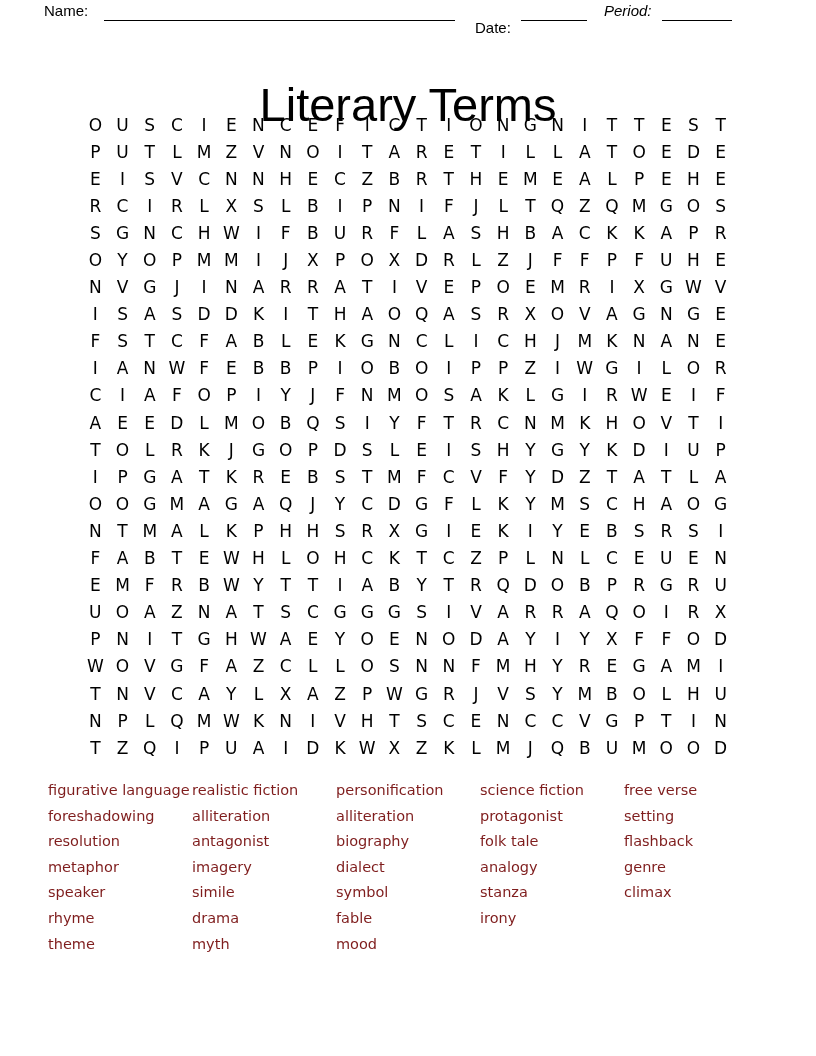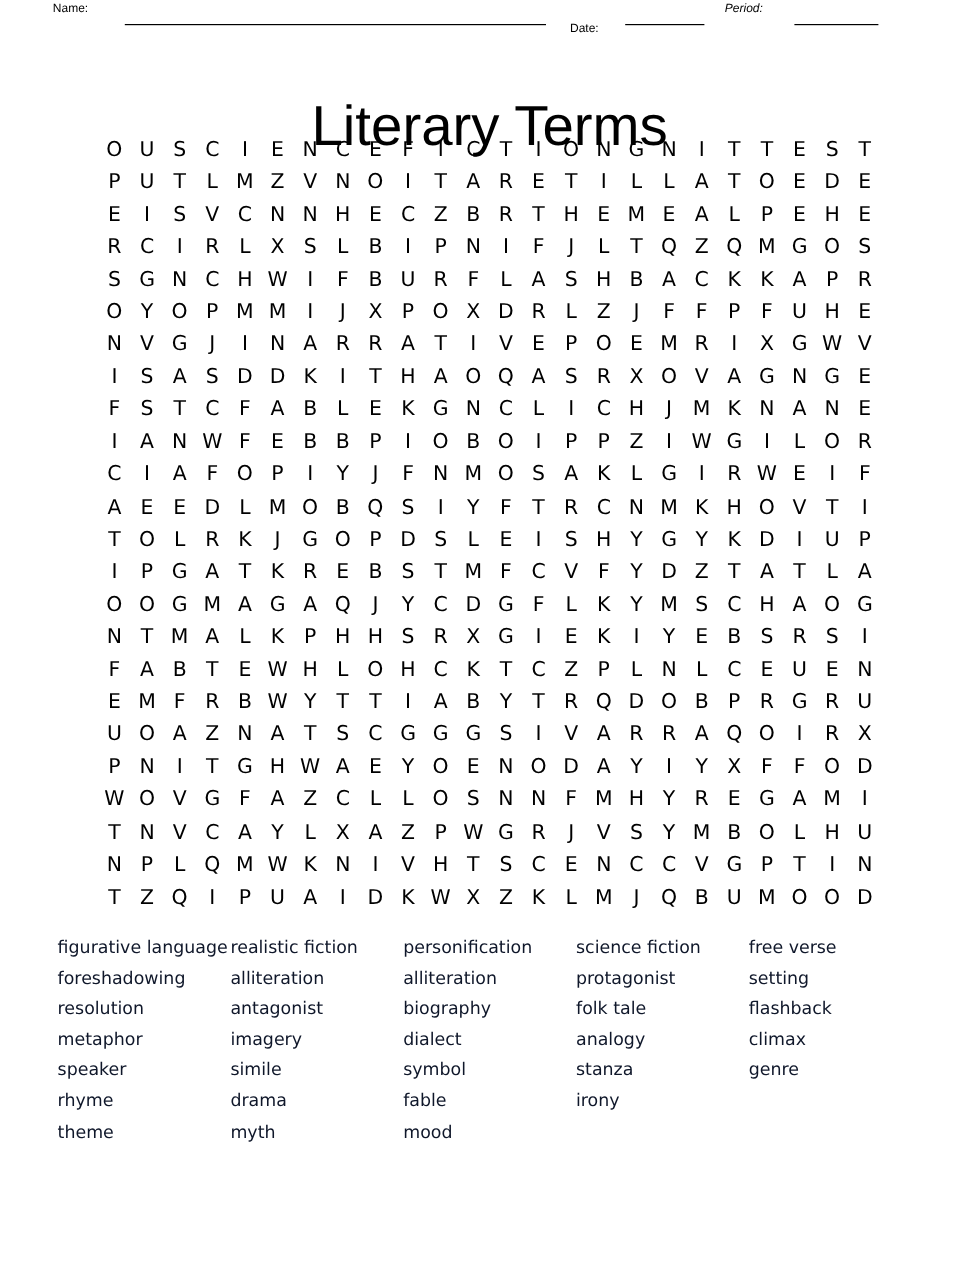--- a/index.html
+++ b/index.html
@@ -7,21 +7,21 @@
     width: 816px; height: 1056px;
     background: #ffffff;
     font-family: "Liberation Sans", sans-serif;
     color: #000000;
     position: relative;
     overflow: hidden;
   }
   .page { position: absolute; inset: 0; }
 
   
-  .hdr-label { position: absolute; top: 2px; font-size: 10px; color: #000; white-space: nowrap; }
+  .hdr-label { position: absolute; top: 2px; font-size: 15px; color: #000; white-space: nowrap; }
   .hdr-blank { position: absolute; top: 0; height: 20px; border-bottom: 1.5px solid #000; }
   #name-label   { left: 44px; }
   #name-blank   { left: 104px; width: 351px; }
   #date-label   { left: 475px; margin-top: 17px; }
   #date-blank   { left: 521px; width: 66px; }
   #period-label { left: 604px; font-style: italic; }
   #period-blank { left: 662px; width: 70px; }
 
   
   .title {
@@ -52,21 +52,21 @@
   
   .word-bank {
     position: absolute; top: 778px; left: 48px;
     display: flex;
   }
   .word-col { width: 144px; }
   .word-item {
     height: 25.6px; line-height: 25.6px;
     font-family: "DejaVu Sans", sans-serif;
     font-size: 14.5px;
-    color: #0f172a;
+    color: #7f1d1d;
     white-space: nowrap;
   }
 </style>
 </head>
 <body>
 
 <div class="page">
 
   <div>
     <span id="name-label" class="hdr-label">Name:</span>
@@ -693,18 +693,18 @@
         <div class="word-item">protagonist</div>
         <div class="word-item">folk tale</div>
         <div class="word-item">analogy</div>
         <div class="word-item">stanza</div>
         <div class="word-item">irony</div>
       </div>
     <div class="word-col">
         <div class="word-item">free verse</div>
         <div class="word-item">setting</div>
         <div class="word-item">flashback</div>
+        <div class="word-item">genre</div>
         <div class="word-item">climax</div>
-        <div class="word-item">genre</div>
       </div>
   </div>
 
 </div>
 
 </body></html>

